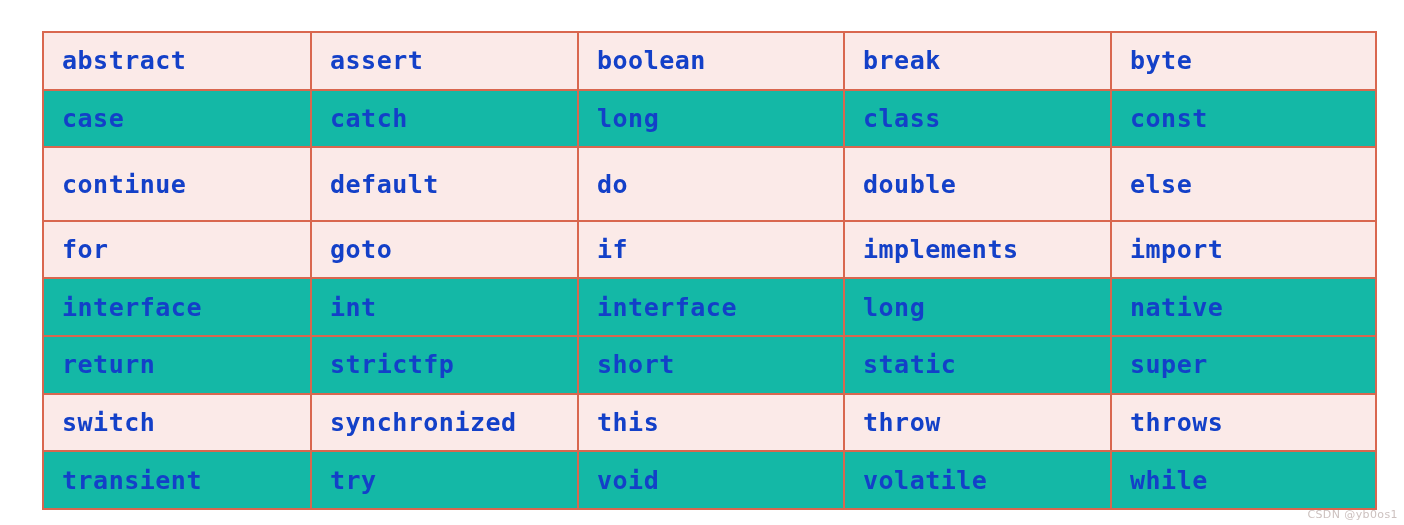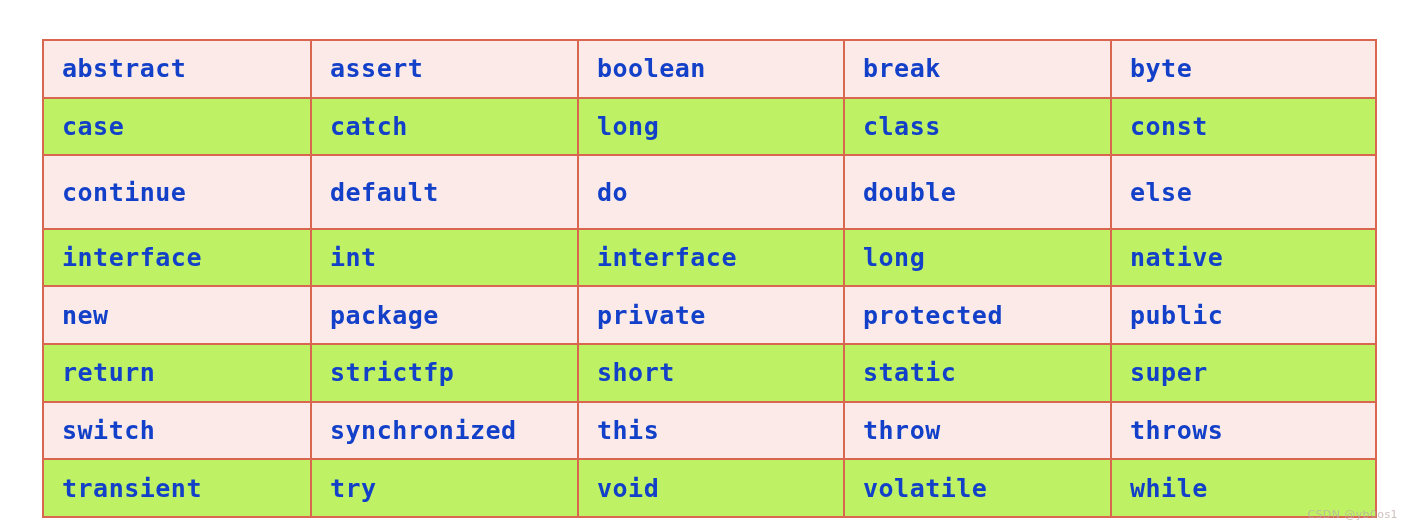--- a/index.html
+++ b/index.html
@@ -14,21 +14,20 @@
     overflow: hidden;
     font-family: "DejaVu Sans Mono", monospace;
   }
 
   #keyword-table-wrap {
     position: absolute;
     left: 42px;
     top: 31px;
     width: 1333px;
     height: 479px;
-    margin-top: 8px;
   }
 
   table.keyword-table {
     width: 100%;
     height: 100%;
     border-collapse: collapse;
     table-layout: fixed;
     border: 2px solid #d9674f;
   }
 
@@ -46,21 +45,21 @@
   }
 
   
   col.c1 { width: 268px; }
   col.c2 { width: 267px; }
   col.c3 { width: 266px; }
   col.c4 { width: 267px; }
   col.c5 { width: 265px; }
 
   tr.row-light td { background: #fbeae8; }
-  tr.row-dark  td { background: #bef264; }
+  tr.row-dark  td { background: #14b8a6; }
 
   tr.row-normal td { height: 45px; }
   tr.row-tall   td { height: 58px; }
 
   #watermark {
     position: absolute;
     right: 6px;
     bottom: 4px;
     font-family: "DejaVu Sans", sans-serif;
     font-size: 11px;
@@ -99,33 +98,33 @@
           <td>class</td>
           <td>const</td>
         </tr>
         <tr class="row-light row-tall">
           <td>continue</td>
           <td>default</td>
           <td>do</td>
           <td>double</td>
           <td>else</td>
         </tr>
+        <tr class="row-light row-normal">
+          <td>for</td>
+          <td>goto</td>
+          <td>if</td>
+          <td>implements</td>
+          <td>import</td>
+        </tr>
         <tr class="row-dark row-normal">
           <td>interface</td>
           <td>int</td>
           <td>interface</td>
           <td>long</td>
           <td>native</td>
-        </tr>
-        <tr class="row-light row-normal">
-          <td>new</td>
-          <td>package</td>
-          <td>private</td>
-          <td>protected</td>
-          <td>public</td>
         </tr>
         <tr class="row-dark row-normal">
           <td>return</td>
           <td>strictfp</td>
           <td>short</td>
           <td>static</td>
           <td>super</td>
         </tr>
         <tr class="row-light row-normal">
           <td>switch</td>

